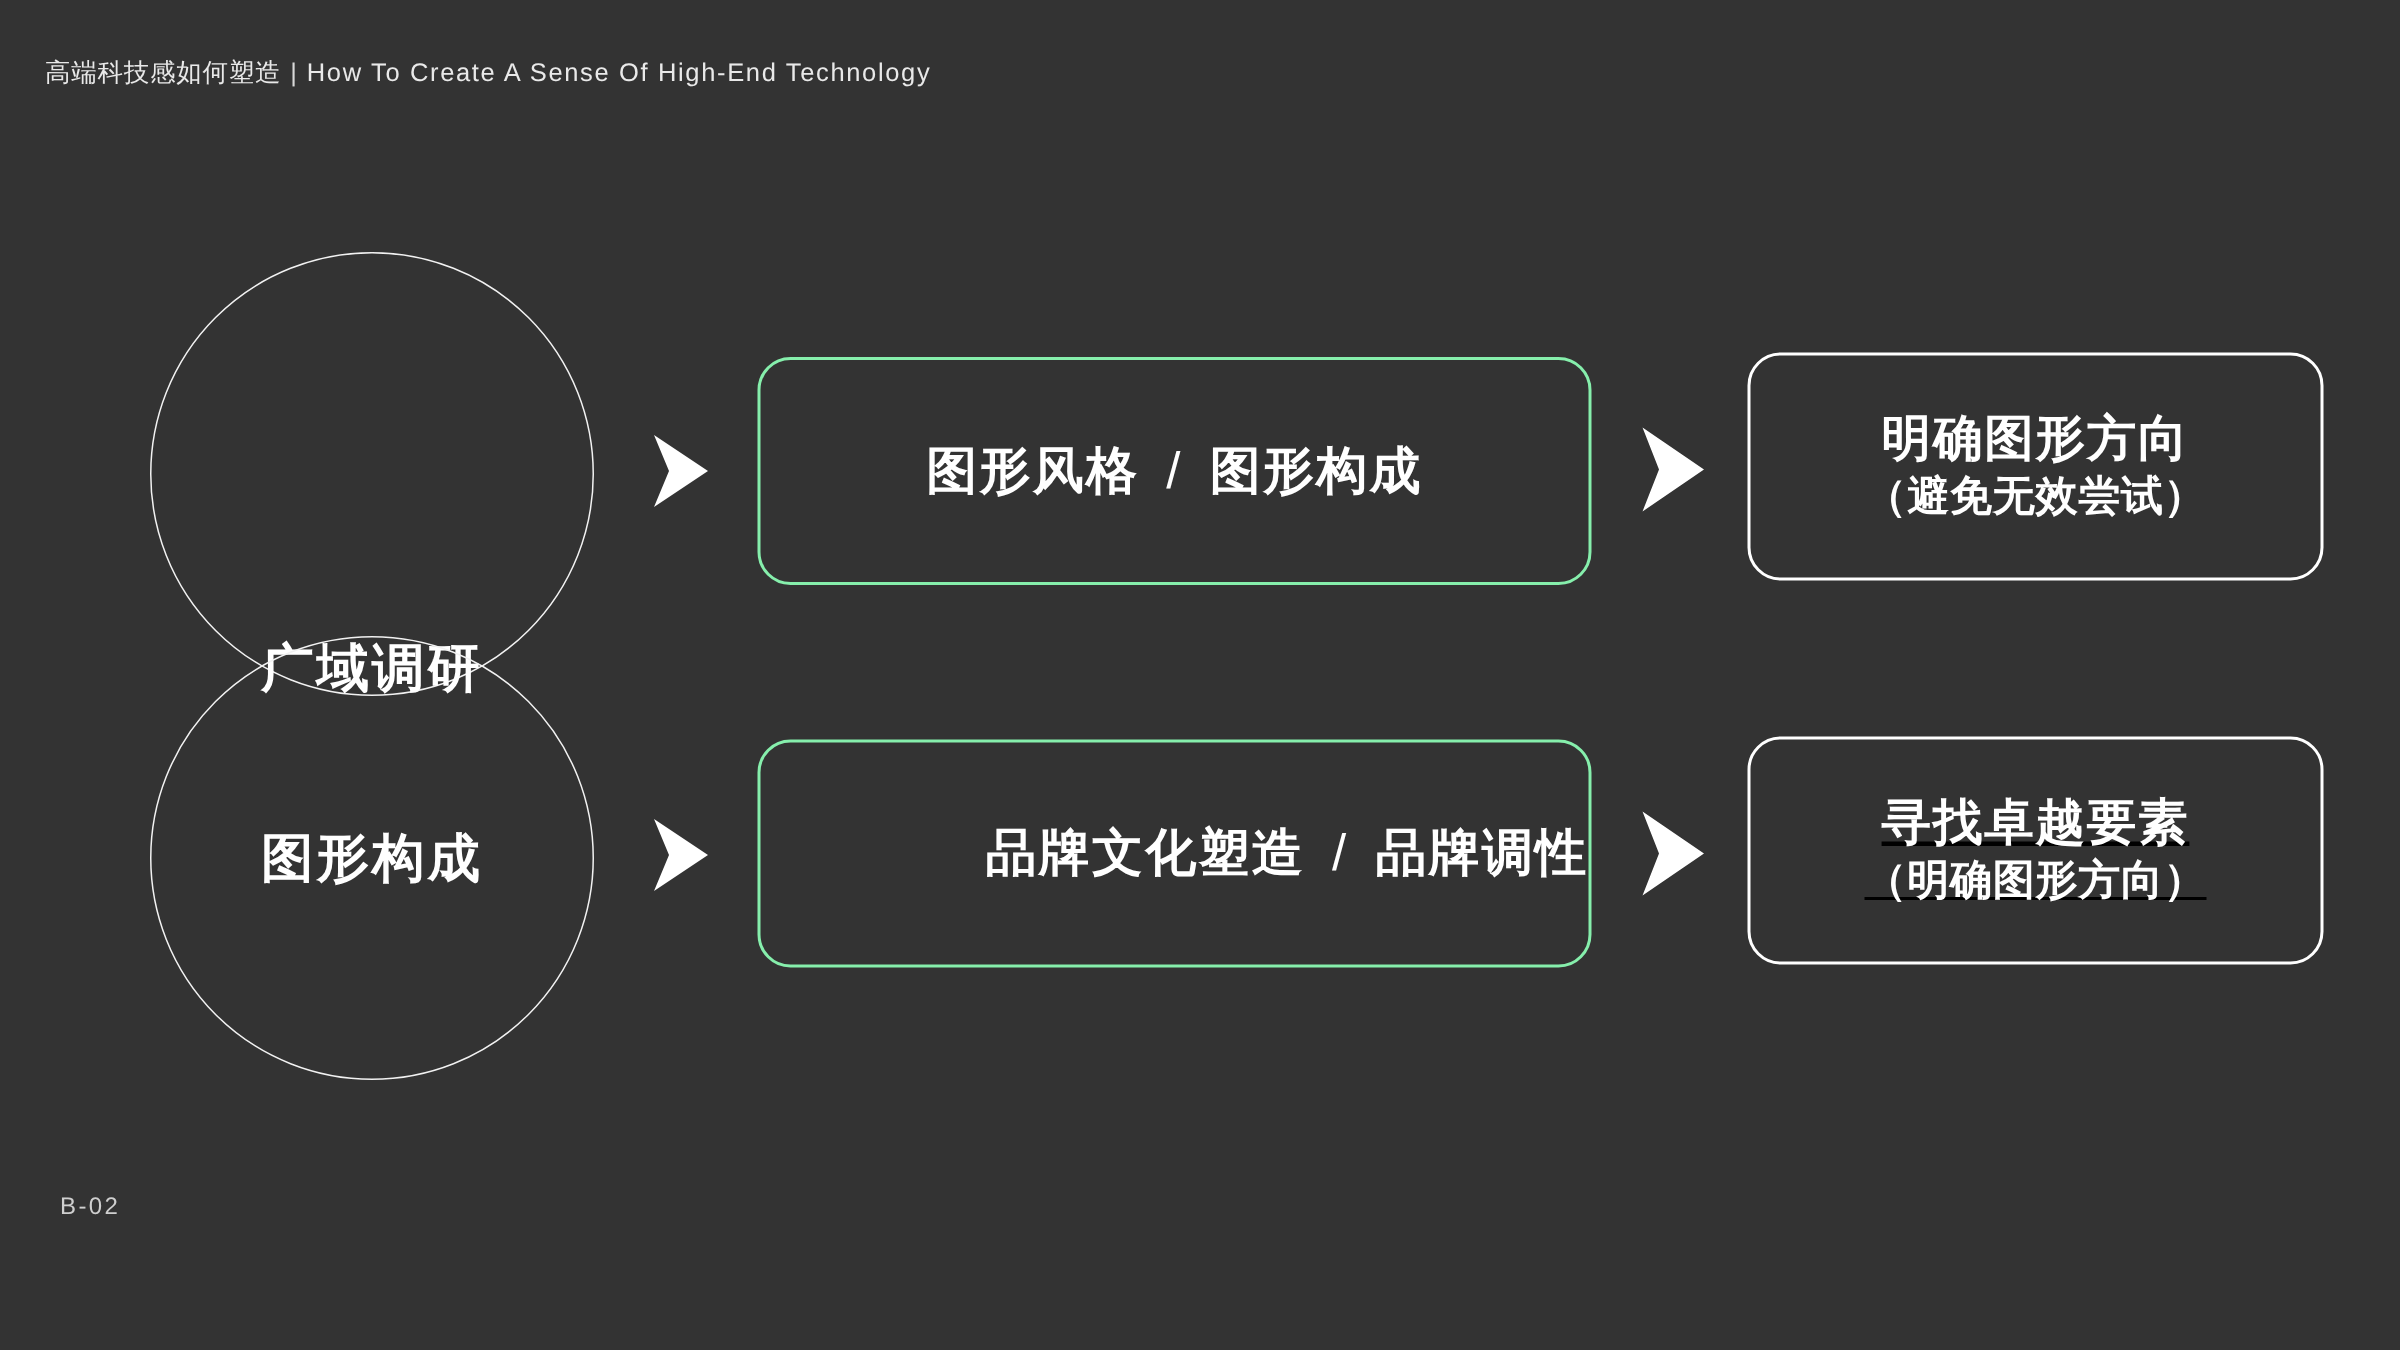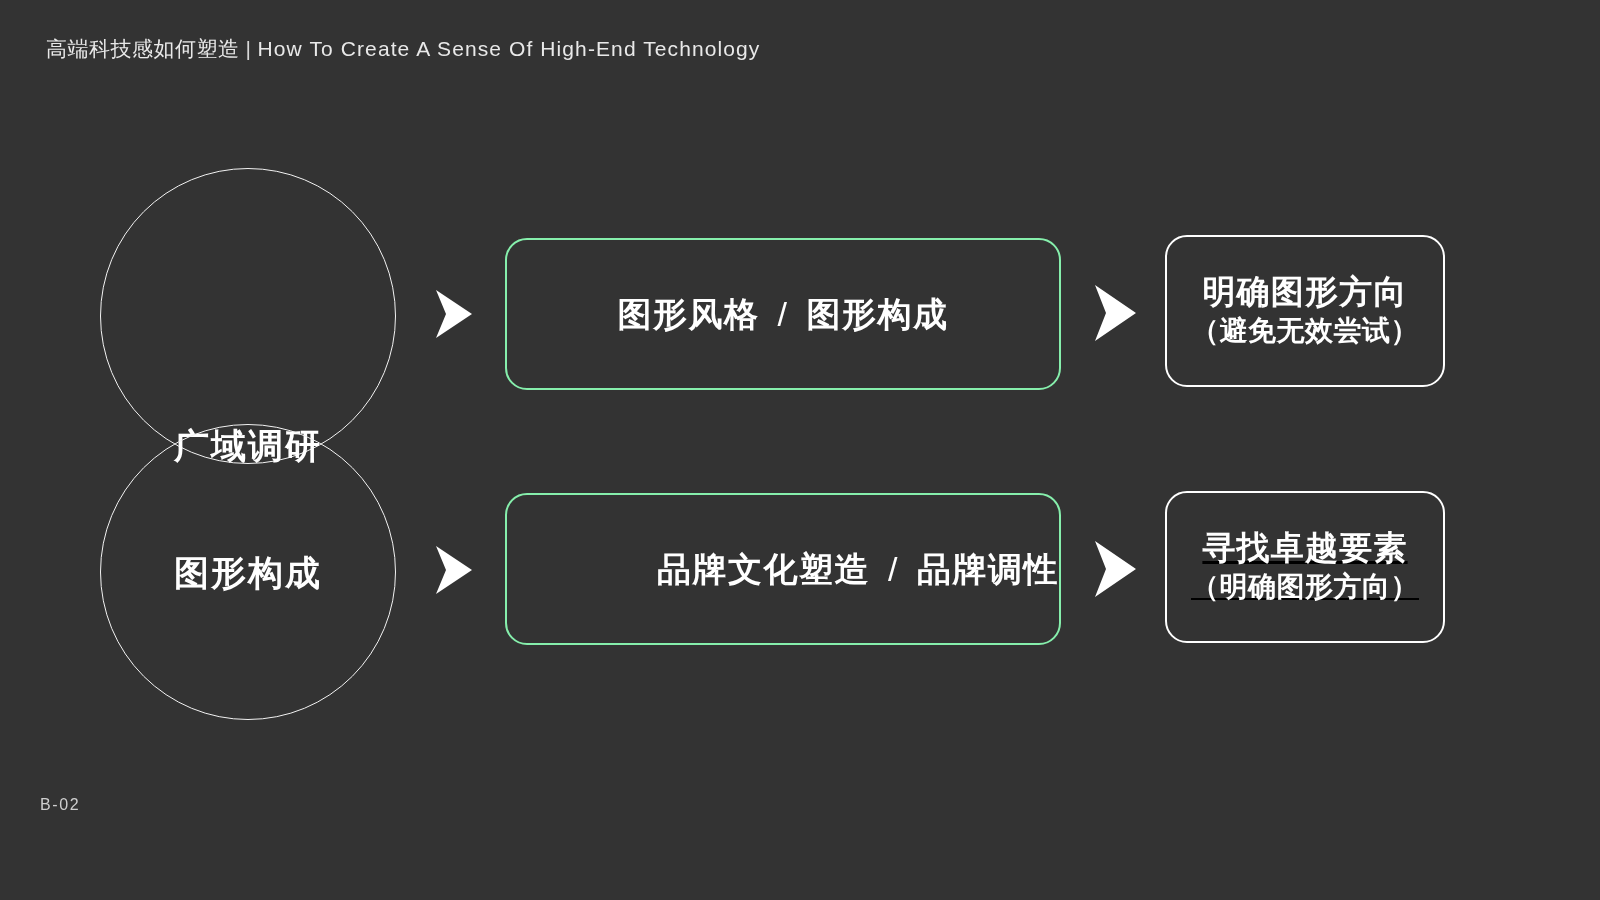--- a/index.html
+++ b/index.html
@@ -14,23 +14,23 @@
     height: 900px;
     background: #333333;
     overflow: hidden;
     font-family: "Liberation Sans", "DejaVu Sans", sans-serif;
     -webkit-font-smoothing: antialiased;
   }
 
   
   #header {
     position: absolute;
-    left: 46px;
+    left: 30px;
     top: 36px;
-    font-size: 21px;
+    font-size: 17px;
     line-height: 26px;
     letter-spacing: 0.6px;
     color: #e9e9e9;
     white-space: nowrap;
     font-weight: 400;
   }
   #header .hdr-cn { letter-spacing: 0.5px; }
   #header .hdr-sep {
     display: inline-block;
     padding: 0 6px;
@@ -109,21 +109,21 @@
   .mid-text .slash {
     display: inline-block;
     padding: 0 18px;
     font-weight: 400;
   }
 
   
   .right-box {
     position: absolute;
     left: 1165px;
-    width: 280px;
+    width: 384px;
     height: 152px;
     border: 2px solid #ffffff;
     border-radius: 22px;
     box-sizing: border-box;
     display: flex;
     flex-direction: column;
     align-items: center;
     justify-content: center;
   }
   #right-box-1 { top: 235px; }

